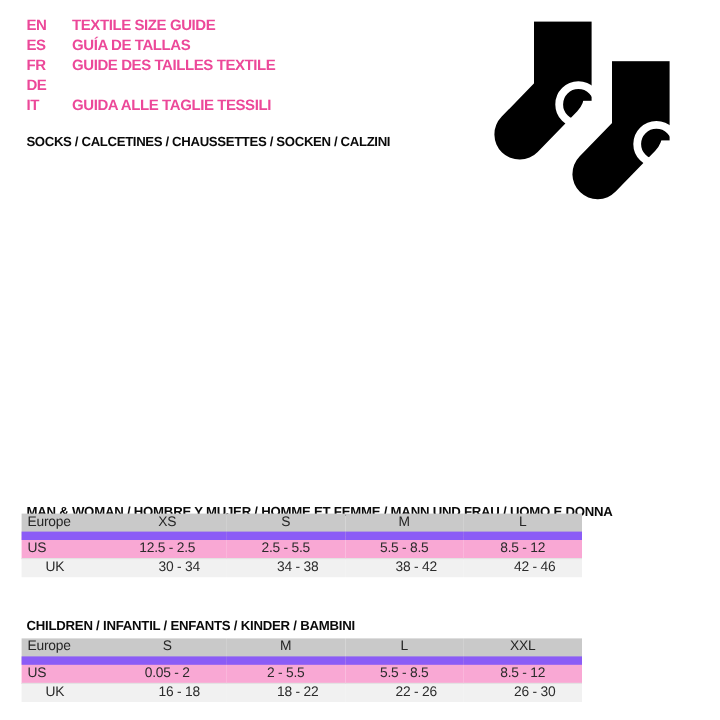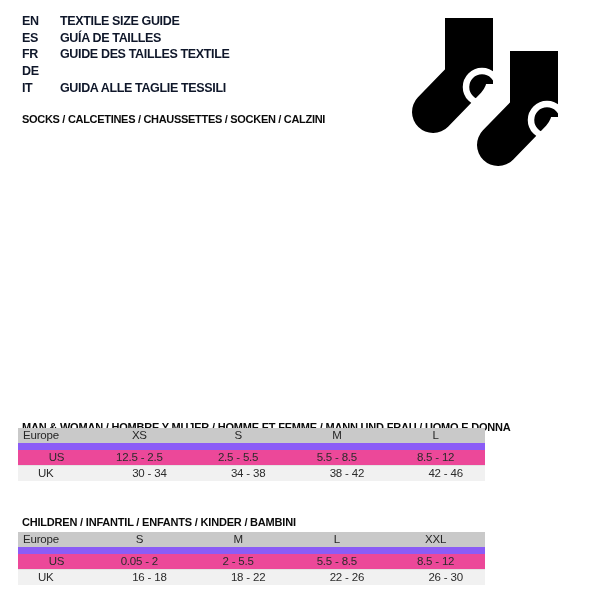--- a/index.html
+++ b/index.html
@@ -19,21 +19,21 @@
     left: 22px;
     top: 13px;
   }
   .lang-row {
     display: flex;
     height: 16.7px;
     line-height: 16.7px;
     font-size: 12.5px;
     font-weight: bold;
     letter-spacing: -0.35px;
-    color: #0f172a;
+    color: #ec4899;
   }
   .lang-code { width: 38px; }
 
   
   .category-line {
     position: absolute;
     left: 22px;
     top: 110px;
     font-size: 11px;
     font-weight: bold;
@@ -88,36 +88,36 @@
     padding: 0;
     color: #262626;
   }
   table.size-table td {
     height: 15px;
     line-height: 15px;
     text-align: center;
     padding: 0;
   }
   table.size-table .left { text-align: left; padding-left: 5px; }
-  table.size-table tr.row-us td { background: #ec4899; border-bottom: 1px solid #e3e3e3; text-align: center; }
+  table.size-table tr.row-us td { background: #f9a8d4; border-bottom: 1px solid #e3e3e3; }
   table.size-table tr.row-uk td { background: #f1f1f1; padding-left: 20px; }
 </style>
 </head>
 <body>
 
 <div class="canvas">
 
   <div class="lang-list">
     <div class="lang-row">
       <span class="lang-code">EN</span>
       <span class="lang-label">TEXTILE SIZE GUIDE</span>
     </div>
     <div class="lang-row">
       <span class="lang-code">ES</span>
-      <span class="lang-label">GUÍA DE TAILLES</span>
+      <span class="lang-label">GUÍA DE TALLAS</span>
     </div>
     <div class="lang-row">
       <span class="lang-code">FR</span>
       <span class="lang-label">GUIDE DES TAILLES TEXTILE</span>
     </div>
     <div class="lang-row">
       <span class="lang-code">DE</span>
     </div>
     <div class="lang-row">
       <span class="lang-code">IT</span>

